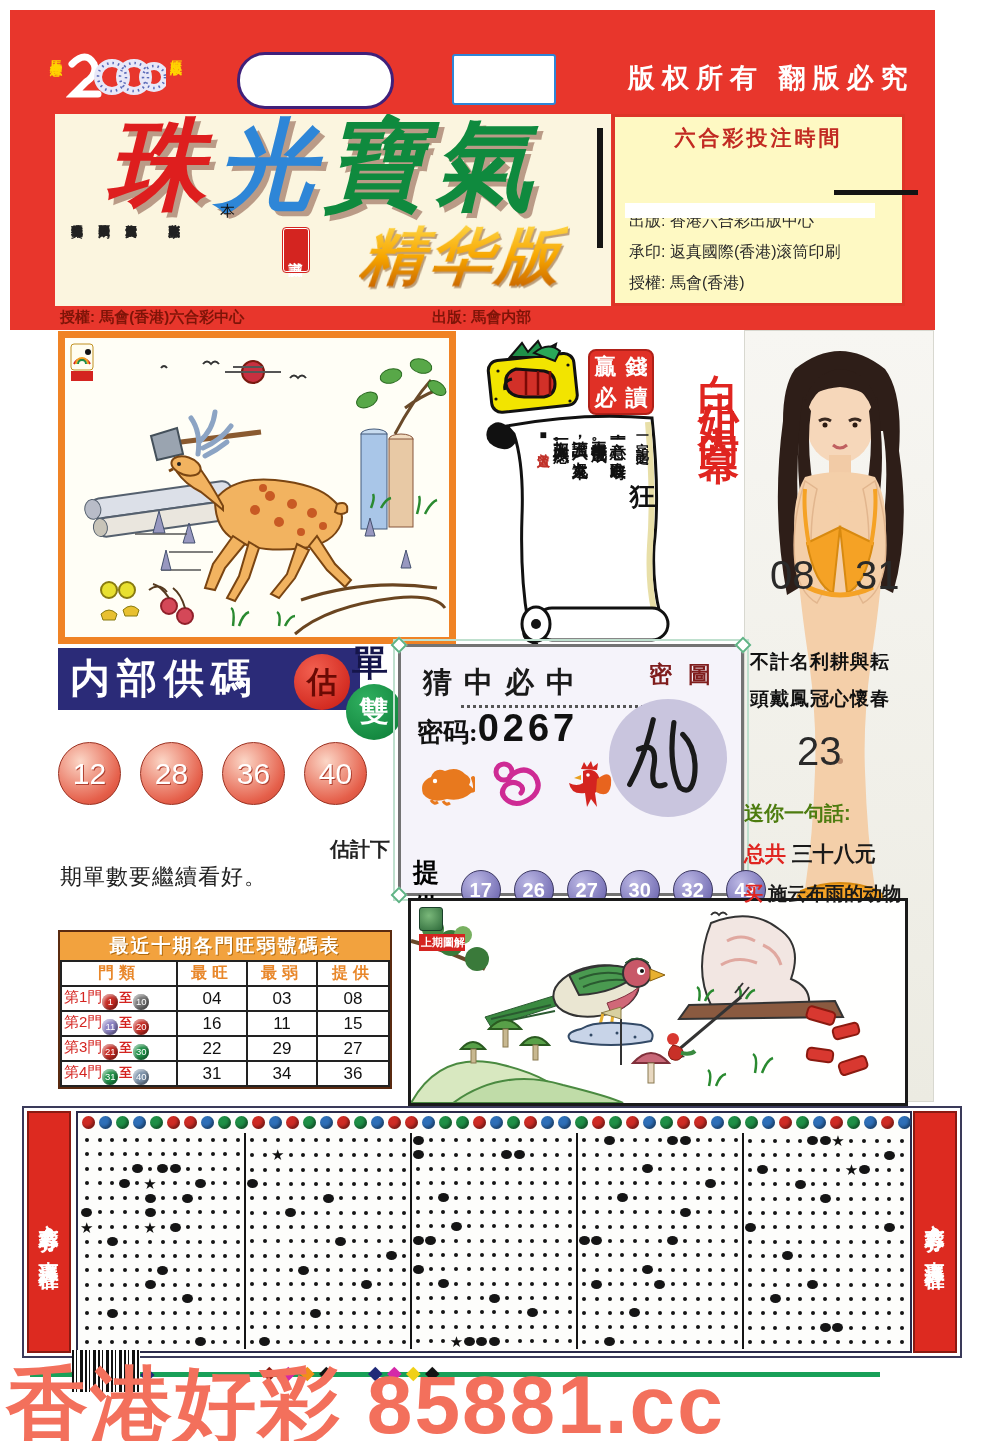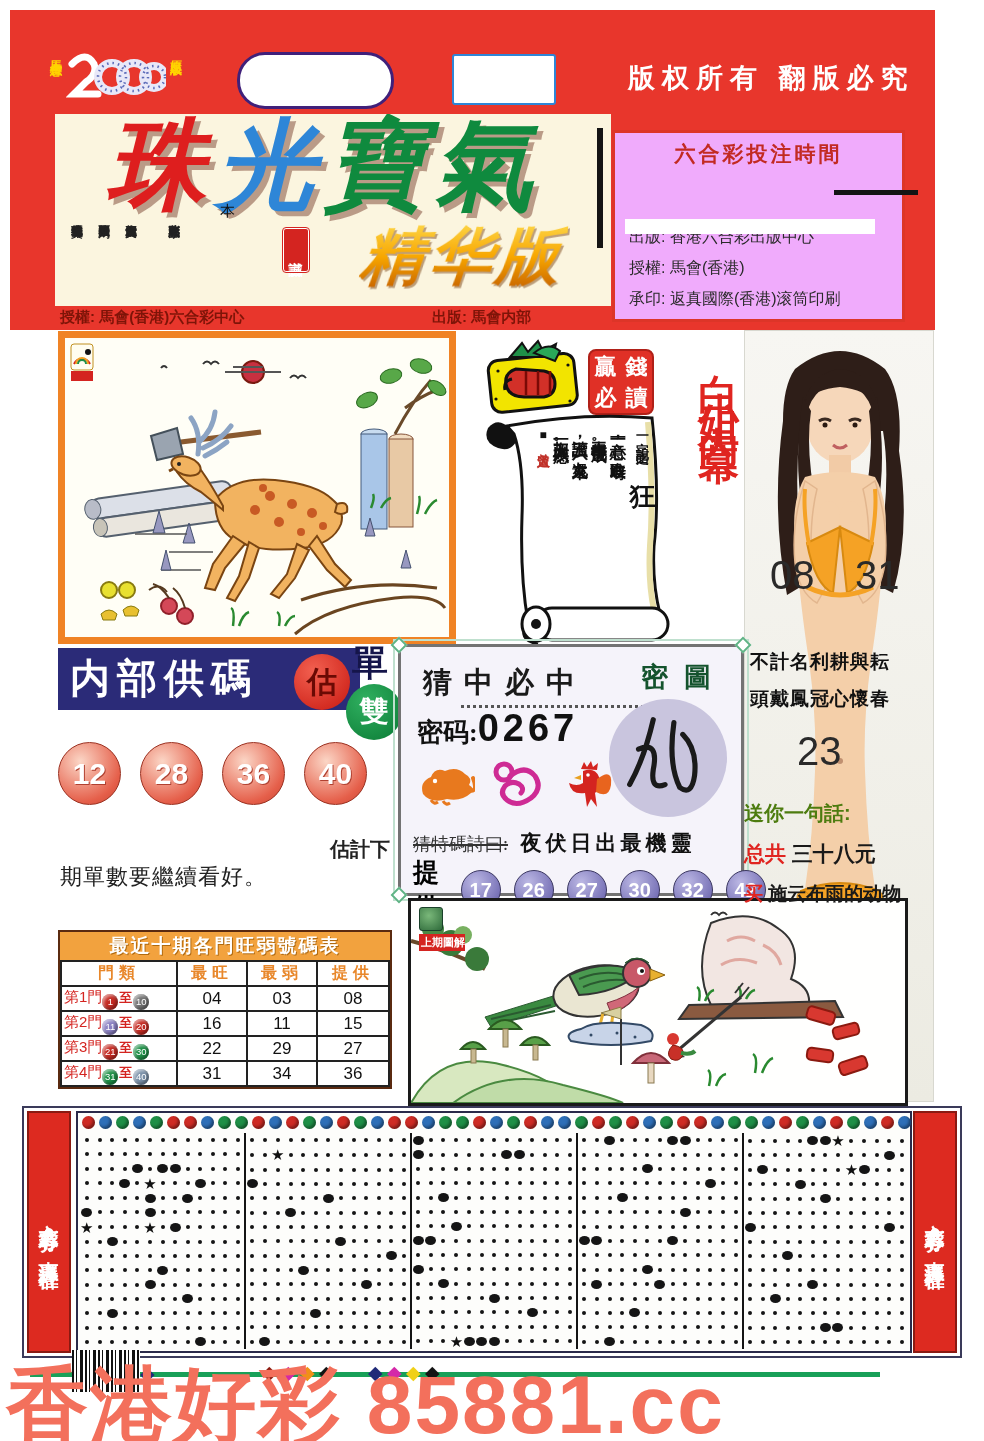--- a/index.html
+++ b/index.html
@@ -21,21 +21,21 @@
 .mt-title{position:absolute;left:52px;top:2px;display:flex;line-height:1;font-family:"Liberation Serif",serif}
 .mt-ch{font-size:99px;font-weight:bold;font-style:italic;letter-spacing:0;margin-right:10px;text-shadow:5px 5px 0 rgba(95,30,15,.42)}
 .stray{position:absolute;left:165px;top:88px;font-size:15px;color:#111}
 .provs{position:absolute;left:16px;top:102px;display:flex;gap:15px;height:86px}
 .prov-col{writing-mode:vertical-rl;text-orientation:upright;font-size:11.5px;font-weight:bold;color:#222;line-height:1.05}
 .prov-gap{margin-left:16px}
 .chengyan{position:absolute;left:228px;top:114px;width:26px;height:44px;background:#D42420;border:1px solid #fff;outline:1px solid #D42420;border-radius:3px;writing-mode:vertical-rl;text-orientation:upright;color:#fff;font-size:14px;font-weight:bold;display:flex;align-items:center;justify-content:center}
 .edition{position:absolute;left:306px;top:100px;font-size:63px;font-weight:bold;font-style:italic;letter-spacing:5px;transform:skewX(-6deg);background:linear-gradient(180deg,#FFE259 0%,#F7A600 50%,#B84E00 100%);-webkit-background-clip:text;background-clip:text;color:transparent;filter:drop-shadow(2px 2px 0 rgba(110,50,0,.45));font-family:"Liberation Serif",serif}
 
 
-.info-panel{left:612px;top:130px;width:293px;height:192px;background:#f0abfc;border:3px solid #DD3528}
+.info-panel{left:612px;top:114px;width:293px;height:192px;background:#fef9c3;border:3px solid #DD3528}
 .info-title{margin-top:7px;text-align:center;color:#C22A22;font-size:21px;font-weight:bold;letter-spacing:3px}
 .info-lines{position:absolute;left:14px;top:88px;font-size:16px;color:#2A2A2A;line-height:31px;white-space:nowrap}
 .redact{position:absolute;left:10px;top:86px;width:250px;height:15px;background:#fff}
 .regmark-v{left:597px;top:128px;width:6px;height:120px;background:#141414}
 .regmark-h{left:834px;top:190px;width:84px;height:5px;background:#141414}
 .credit-l{left:60px;top:308px;font-size:15px;font-weight:bold;color:#7E1408}
 .credit-r{left:432px;top:308px;font-size:15px;font-weight:bold;color:#7E1408}
 
 
 .deer-box{left:58px;top:331px;width:398px;height:313px;background:#FFFEF6;border:7px solid #F08325}
@@ -64,29 +64,29 @@
 .redchar{color:#E02520}
 .blackchar{color:#191919}
 
 
 .neibu{left:58px;top:648px;width:334px;height:242px}
 .nb-banner{position:absolute;left:0;top:0;width:302px;height:62px;background:#2B2B78;color:#fff;font-size:40px;font-weight:bold;letter-spacing:7px;line-height:62px;padding-left:12px;font-family:"Liberation Serif",serif}
 .nb-gu{position:absolute;left:236px;top:6px;width:56px;height:56px;border-radius:50%;background:radial-gradient(circle at 35% 30%,#F26050,#C81810);display:flex;align-items:center;justify-content:center;font-size:30px;font-weight:bold;color:#6B0A04;font-family:"Liberation Serif",serif}
 .nb-dan{position:absolute;left:294px;top:-9px;font-size:36px;font-weight:bold;color:#15154A;font-family:"Liberation Serif",serif}
 .nb-shuang{position:absolute;left:288px;top:36px;width:56px;height:56px;border-radius:50%;background:radial-gradient(circle at 35% 30%,#30B060,#0A7A34);display:flex;align-items:center;justify-content:center;font-size:29px;font-weight:bold;color:#fff;font-family:"Liberation Serif",serif}
 .nb-balls{position:absolute;left:0;top:94px;display:flex;gap:19px}
-.nb-balls .ball{width:63px;height:63px;border-radius:50%;background:radial-gradient(circle at 35% 30%,#FBD6C6,#E55F4A 70%,#C84432);border:1px solid #9A3020;color:#fff;font-size:30px;font-weight:bold;display:flex;align-items:center;justify-content:center;text-shadow:1px 1px 0 #B04030}
+.nb-balls .ball{width:63px;height:63px;border-radius:50%;background:radial-gradient(circle at 35% 30%,#FBD6C6,#E55F4A 70%,#C84432);border:1px solid #9A3020;color:#fff;font-size:30px;font-weight:normal;display:flex;align-items:center;justify-content:center;text-shadow:1px 1px 0 #B04030}
 .nb-est{position:absolute;right:2px;top:188px;font-size:20px;font-weight:bold;color:#222}
 .nb-note{position:absolute;left:2px;top:214px;font-size:22px;font-weight:normal;color:#222;letter-spacing:1px}
 
 
 .caizhong{left:398px;top:644px;width:346px;height:252px;background:#F5F3FA;border:3px solid #737373;outline:2px solid #BFE0CE;outline-offset:3px}
 .cz-corner{position:absolute;width:12px;height:12px;background:#fff;border:2px solid #5FB385;transform:rotate(45deg)}
 .cz-title{position:absolute;left:22px;top:16px;font-size:29px;font-weight:bold;letter-spacing:12px;color:#1A1A1A;font-family:"Liberation Serif",serif}
-.cz-seal{position:absolute;right:14px;top:12px;font-size:27px;color:#14532d;font-weight:bold;letter-spacing:16px;font-family:"Liberation Serif",serif}
+.cz-seal{position:absolute;right:14px;top:12px;font-size:23px;color:#7f1d1d;font-weight:bold;letter-spacing:16px;font-family:"Liberation Serif",serif}
 .cz-dots{position:absolute;left:60px;top:58px;width:225px;border-top:3px dotted #555}
 .cz-pwd{position:absolute;left:16px;top:60px;display:flex;align-items:baseline}
 .cz-pwd-label{font-size:26px;font-weight:bold;font-family:"Liberation Serif",serif;color:#111}
 .cz-pwd-val{font-size:38px;font-weight:bold;color:#111;letter-spacing:4px}
 .cz-circle{position:absolute;right:14px;top:52px;width:118px;height:118px;border-radius:50%;background:#C9C5DE}
 .cz-zodiac{position:absolute;left:16px;top:112px;display:flex;gap:16px;align-items:center}
 .cz-poem{position:absolute;left:12px;top:182px;white-space:nowrap}
 .cz-poem-label{font-size:18px;color:#333;text-decoration:line-through;text-decoration-thickness:2px;font-family:"Liberation Serif",serif}
 .cz-poem-text{font-size:21px;font-weight:bold;color:#111;letter-spacing:4px;margin-left:8px;font-family:"Liberation Serif",serif}
 .cz-supply{position:absolute;left:12px;top:208px;display:flex;align-items:center;gap:13px}
@@ -175,22 +175,22 @@
         <div class="prov-col prov-gap">彩賭忠福萬家</div>
       </div>
     <div class="chengyan">誠言</div>
     <div class="edition">精华版</div>
   </div>
 
   <div class="abs info-panel">
     <div class="info-title">六合彩投注時間</div>
     <div class="info-lines">
       <div>出版: 香港六合彩出版中心</div>
+      <div>承印: 返真國際(香港)滚筒印刷</div>
       <div>授權: 馬會(香港)</div>
-      <div>承印: 返真國際(香港)滚筒印刷</div>
     </div>
     <div class="redact"></div>
   </div>
   <div class="abs regmark-v"></div>
   <div class="abs regmark-h"></div>
 
   <div class="abs credit-l">授權: 馬會(香港)六合彩中心</div>
   <div class="abs credit-r">出版: 馬會内部</div>
 
   <div class="abs deer-box">
@@ -411,24 +411,20 @@
       <span>
         <svg width="52" height="52" viewBox="0 0 52 52">
           <path d="M20,10 l3,-7 3,5 4,-6 2,6 5,-4 -1,7 Z" fill="#D42420"></path>
           <path d="M22,12 Q34,8 38,18 Q42,28 34,34 L36,48 30,40 26,48 24,34 Q10,36 8,24 Q16,28 22,24 Z" fill="#D42420"></path>
           <path d="M36,20 Q52,8 50,26 Q48,40 35,33" fill="#E8641E"></path>
           <circle cx="27" cy="16" r="1.8" fill="#fff"></circle>
           <path d="M20,16 l-7,3 7,2 Z" fill="#E8A020"></path>
         </svg>
       </span>
     </div>
-    <div class="cz-poem">
-      <span class="cz-poem-label">猜特碼詩曰:</span>
-      <span class="cz-poem-text">夜伏日出最機靈</span>
-    </div>
     <div class="cz-supply">
       <span class="cz-supply-label">提供:</span>
       <span style="display:flex;gap:13px">
           <span class="ball">17</span>
           <span class="ball">26</span>
           <span class="ball">27</span>
           <span class="ball">30</span>
           <span class="ball">32</span>
           <span class="ball">42</span>
         </span>

